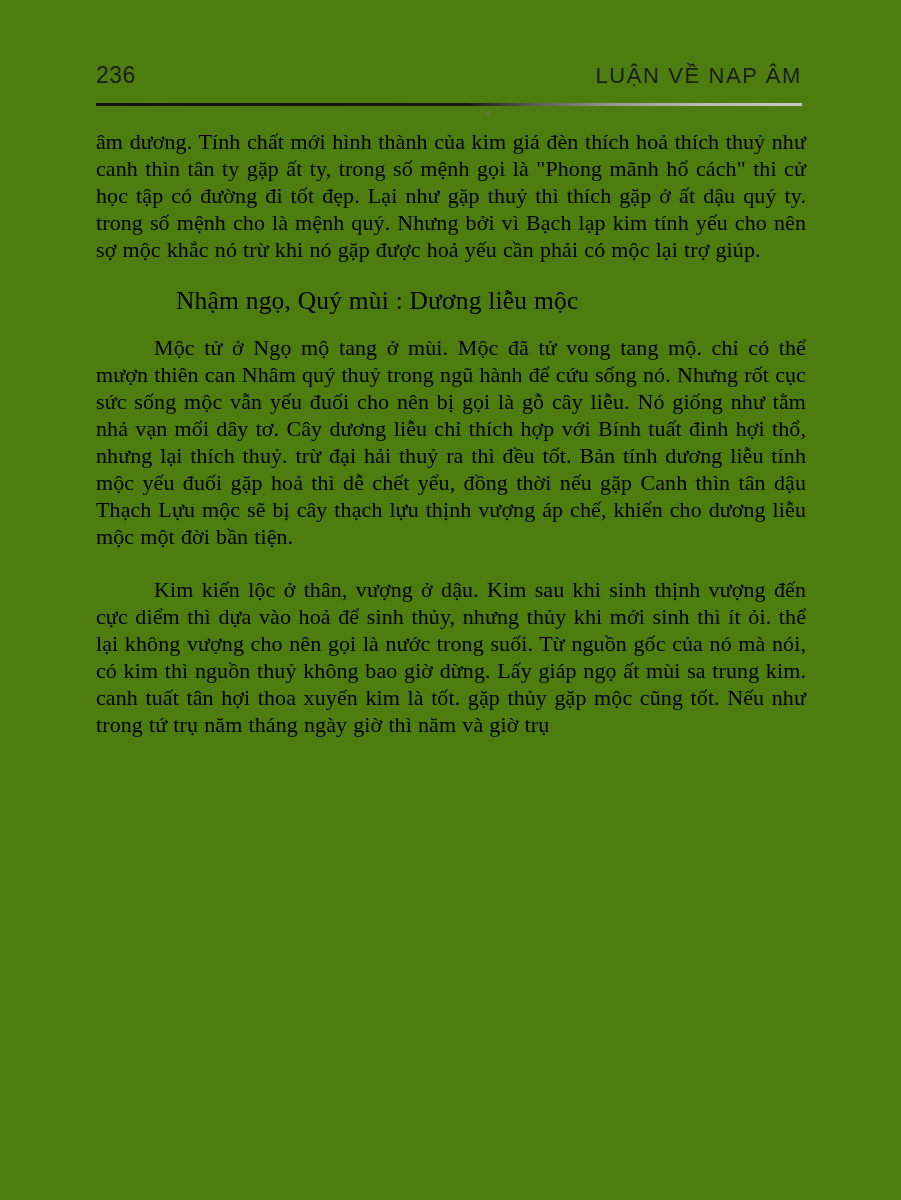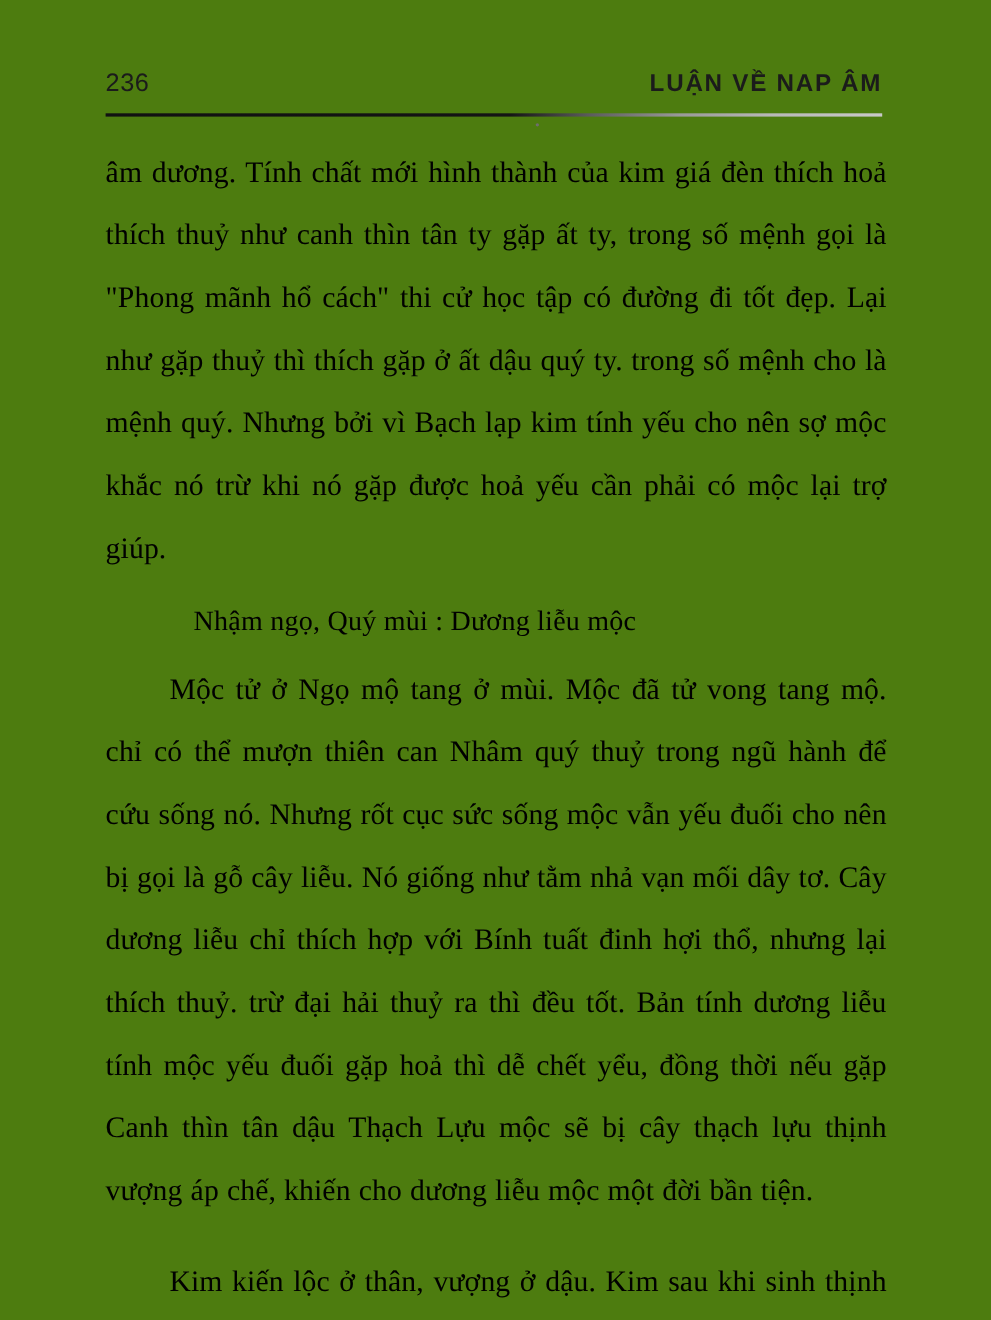--- a/index.html
+++ b/index.html
@@ -33,21 +33,21 @@
     font-family: "Liberation Sans", "DejaVu Sans", sans-serif;
     font-size: 23px;
     font-weight: 500;
     letter-spacing: 0.5px;
     color: #1b1b1b;
   }
 
   .head-title {
     font-family: "Liberation Sans", "DejaVu Sans", sans-serif;
     font-size: 22px;
-    font-weight: 700;
+    font-weight: 400;
     letter-spacing: 1.6px;
     color: #1b1b1b;
     white-space: nowrap;
   }
 
   
   .head-rule {
     position: absolute;
     left: 96px;
     top: 103px;
@@ -72,22 +72,22 @@
   
   .body {
     position: absolute;
     left: 96px;
     top: 128px;
     width: 710px;
   }
 
   p.para {
     margin: 0;
-    font-size: 27px;
-    line-height: 57px;
+    font-size: 22px;
+    line-height: 27px;
     text-align: justify;
     text-align-last: left;
     letter-spacing: 0.1px;
     word-spacing: 0.5px;
     -webkit-font-smoothing: none;
   }
 
   p.para.indent {
     text-indent: 58px;
   }

